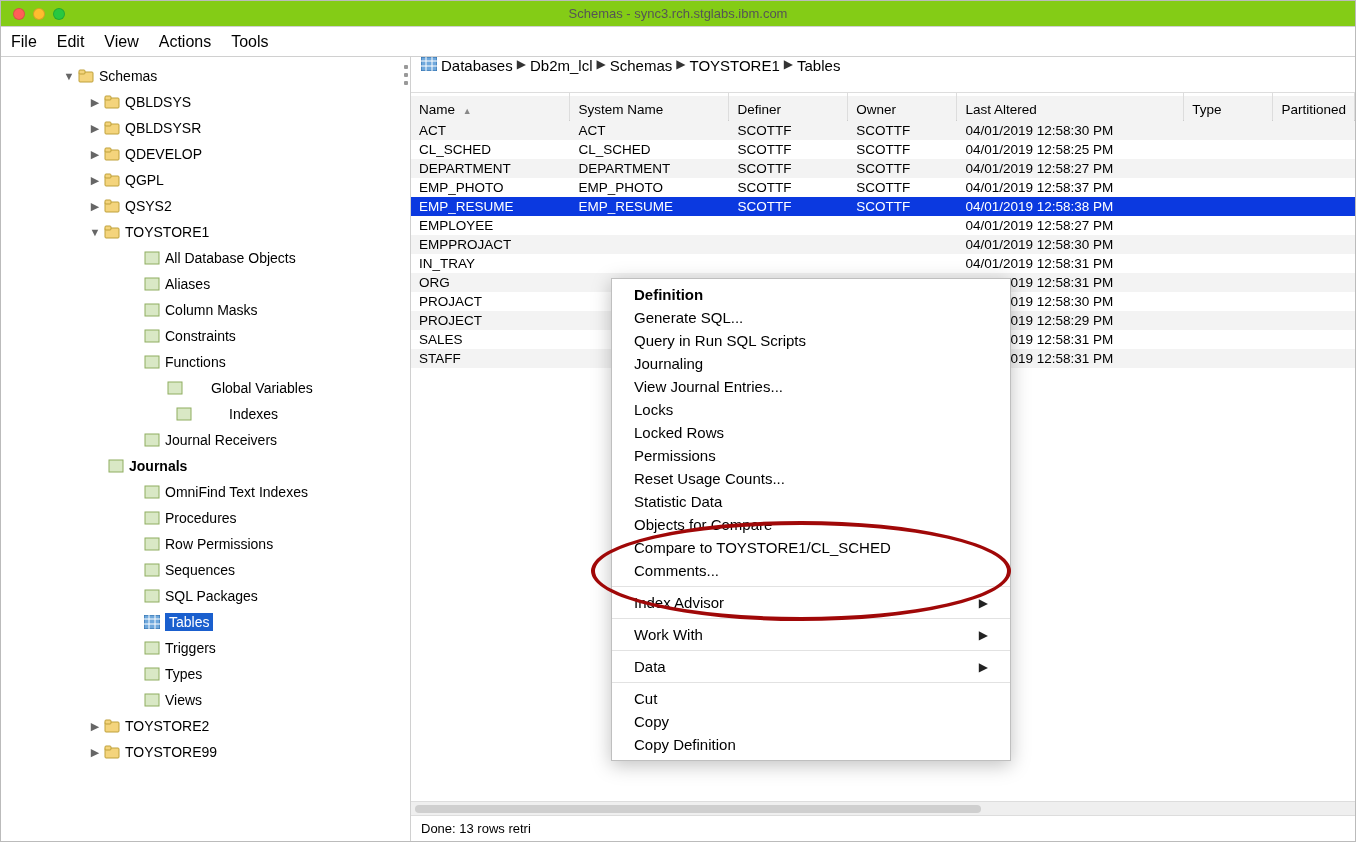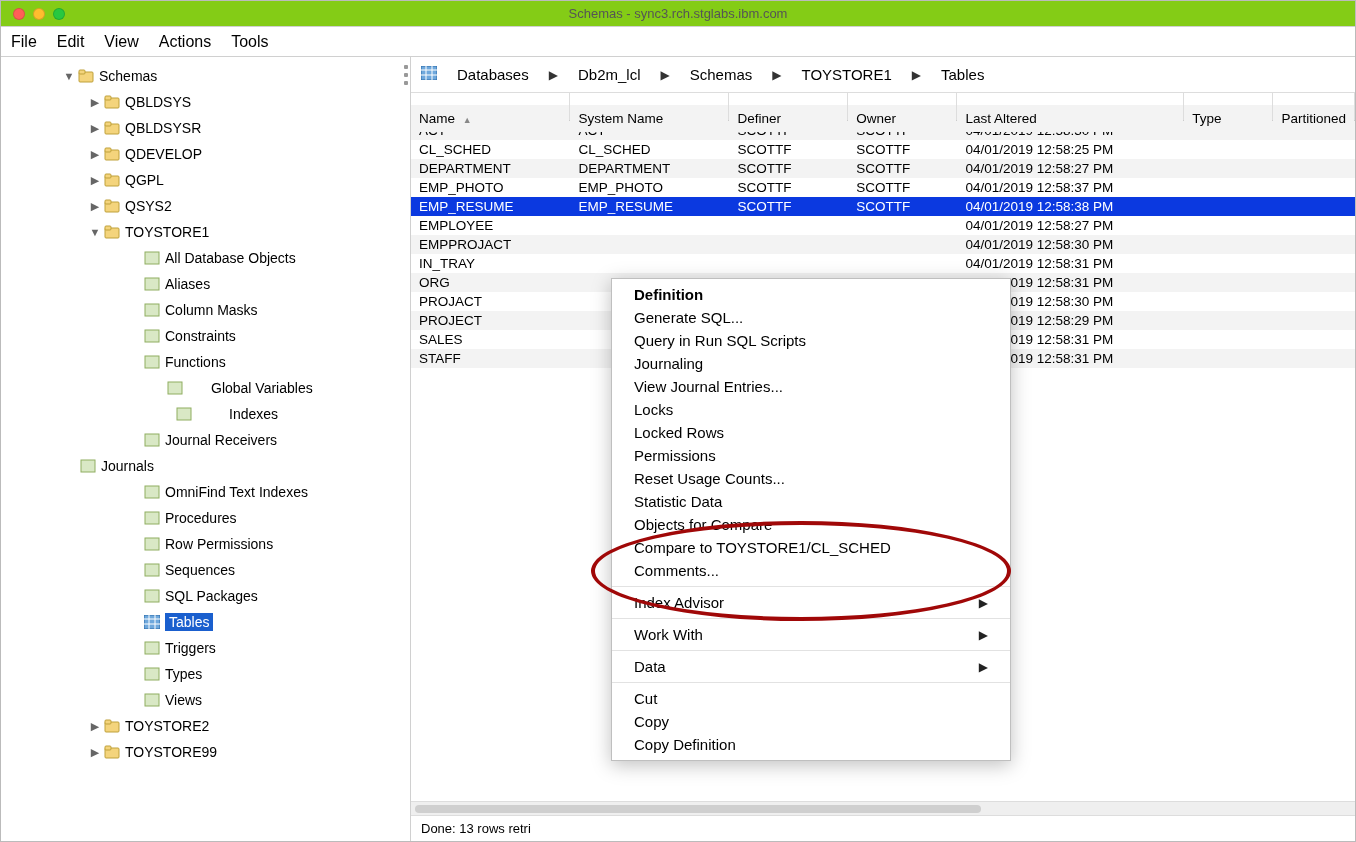--- a/index.html
+++ b/index.html
@@ -89,24 +89,23 @@
   }
   .main {
     flex: 1;
     display: flex;
     flex-direction: column;
     min-width: 0;
     background: #fff;
   }
   .breadcrumb-bar {
     display: flex;
-    align-items: center;
     height: 36px;
     padding: 0 10px;
-    gap: 20px;
+    gap: 4px;
     border-bottom: 1px solid #ddd;
     font-size: 15px;
   }
   .breadcrumb-bar .sep { color: #333; font-size: 12px; }
   .breadcrumb-bar .bc-item { cursor: default; }
   .table-wrap {
     flex: 1;
     overflow: auto;
     min-height: 0;
     position: relative;
@@ -117,21 +116,21 @@
     font-size: 13.5px;
   }
   table.data thead th {
     background: #f3f3f3;
     text-align: left;
     font-weight: 400;
     padding: 6px 8px;
     border-bottom: 1px solid #ccc;
     border-right: 1px solid #ddd;
     position: sticky;
-    top: 12px;
+    top: 3px;
     margin-top: 26px;
   }
   table.data th .sort-ind { font-size: 9px; color: #888; margin-left: 4px; }
   table.data td {
     padding: 2px 8px;
     border-right: 1px solid transparent;
   }
   table.data tbody tr:nth-child(odd) td { background: #f3f3f3; }
   table.data tbody tr:nth-child(even) td { background: #fff; }
   table.data tbody tr.selected td {
@@ -394,21 +393,21 @@
           </div>
           <div class="tree-row" style="padding-left: 126px;">
             <span class="twisty"></span>
             <span class="icon">
               <svg width="16" height="14">
                 <rect x="1" y="1" width="14" height="12" fill="#d9e8c5" stroke="#8fae60"></rect>
               </svg>
             </span>
             <span class="label">Journal Receivers</span>
           </div>
-          <div class="tree-row" style="padding-left: 62px;">
+          <div class="tree-row" style="padding-left: 90px; font-weight: bold;">
             <span class="twisty"></span>
             <span class="icon">
               <svg width="16" height="14">
                 <rect x="1" y="1" width="14" height="12" fill="#d9e8c5" stroke="#8fae60"></rect>
               </svg>
             </span>
             <span class="label">Journals</span>
           </div>
           <div class="tree-row" style="padding-left: 126px;">
             <span class="twisty"></span>

